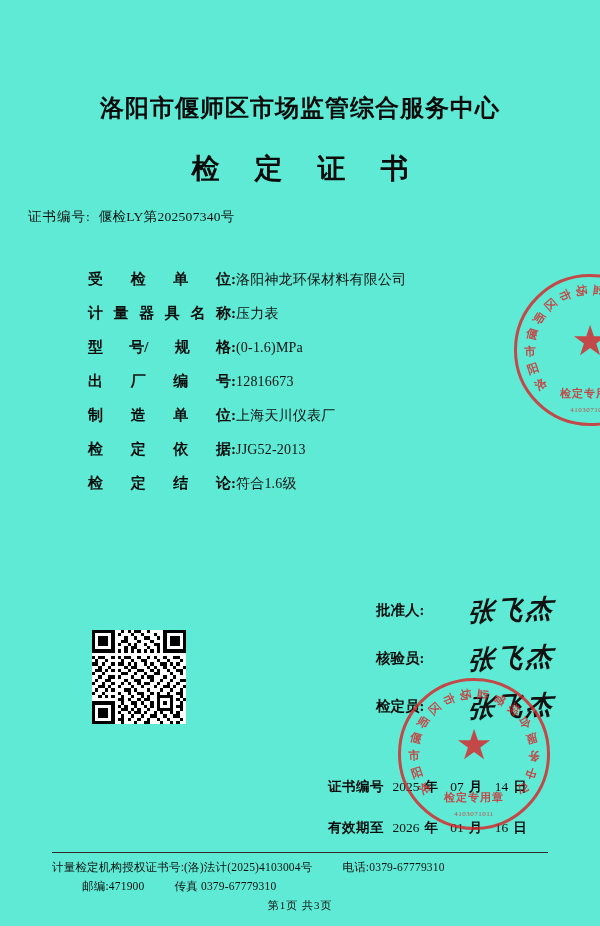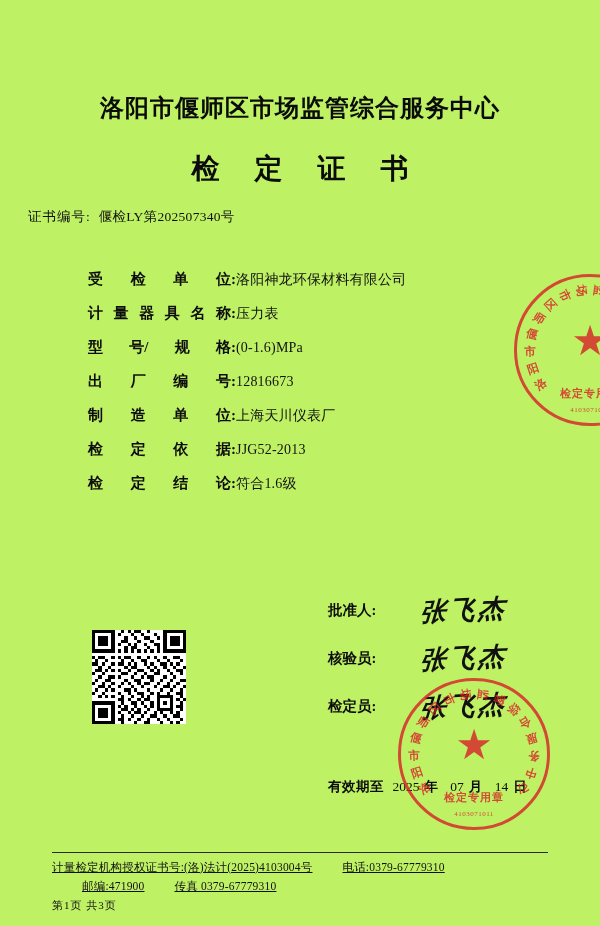--- a/index.html
+++ b/index.html
@@ -13,21 +13,21 @@
     position: relative;
     font-family: "Liberation Serif", "DejaVu Serif", serif;
     color: #111;
     overflow: hidden;
   }
 
   .page {
     position: relative;
     width: 600px;
     height: 926px;
-    background: #bef264;
+    background: #5eead4;
   }
 
   
   .org-title {
     position: absolute;
     top: 92px;
     left: 0; right: 0;
     text-align: center;
     font-size: 24px;
     font-weight: bold;
@@ -101,20 +101,21 @@
     top: 586px;
     width: 250px;
   }
   .sig-row {
     display: flex;
     align-items: center;
     height: 48px;
     font-size: 14.5px;
     font-weight: bold;
     color: #0d0d0d;
+    margin-left: 48px;
   }
   .sig-label {
     width: 78px;
     flex: 0 0 78px;
     display: flex;
     justify-content: space-between;
   }
   .sig-hand {
     font-family: "DejaVu Serif", serif;
     font-size: 26px;
@@ -223,24 +224,24 @@
     border-top: 1px solid #2b2b2b;
     padding-top: 7px;
     font-size: 11.5px;
     color: #111;
   }
   .footer-line {
     display: flex;
     margin-bottom: 4px;
     letter-spacing: 0.2px;
   }
-  .footer-seg { white-space: nowrap; text-decoration: underline; }
+  .footer-seg { white-space: nowrap; }
   .footer-seg.second { margin-left: 30px; }
   .page-num {
-    text-align: left;
+    text-align: center;
     font-size: 11px;
     margin-top: 2px;
     letter-spacing: 1px;
   }
 </style>
 </head>
 <body>
 
 <div class="page">
 
@@ -568,26 +569,32 @@
       <div class="sig-label">核验员:</div>
       <div class="sig-hand">张飞杰</div>
     </div>
     <div class="sig-row">
       <div class="sig-label">检定员:</div>
       <div class="sig-hand">张飞杰</div>
     </div>
   </div>
 
   <div class="date-row issue">
-    <span class="lbl">有效期至</span>
+    <span class="lbl">证书编号</span>
     <span class="num">2025</span><span class="unit">年</span>
     <span class="num">07</span><span class="unit">月</span>
     <span class="num">14</span><span class="unit">日</span>
   </div>
 
+  <div class="date-row valid">
+    <span class="lbl">有效期至</span>
+    <span class="num">2026</span><span class="unit">年</span>
+    <span class="num">01</span><span class="unit">月</span>
+    <span class="num">16</span><span class="unit">日</span>
+  </div>
 
   <div class="seal seal-right">
     <div class="seal-ring-text">
         <span style="transform: rotate(-125deg) translate(0px, -60px) rotate(90deg) translate(-50%, -50%);">洛</span>
         <span style="transform: rotate(-108.333deg) translate(0px, -60px) rotate(90deg) translate(-50%, -50%);">阳</span>
         <span style="transform: rotate(-91.6667deg) translate(0px, -60px) rotate(90deg) translate(-50%, -50%);">市</span>
         <span style="transform: rotate(-75deg) translate(0px, -60px) rotate(90deg) translate(-50%, -50%);">偃</span>
         <span style="transform: rotate(-58.3333deg) translate(0px, -60px) rotate(90deg) translate(-50%, -50%);">师</span>
         <span style="transform: rotate(-41.6667deg) translate(0px, -60px) rotate(90deg) translate(-50%, -50%);">区</span>
         <span style="transform: rotate(-25deg) translate(0px, -60px) rotate(90deg) translate(-50%, -50%);">市</span>

